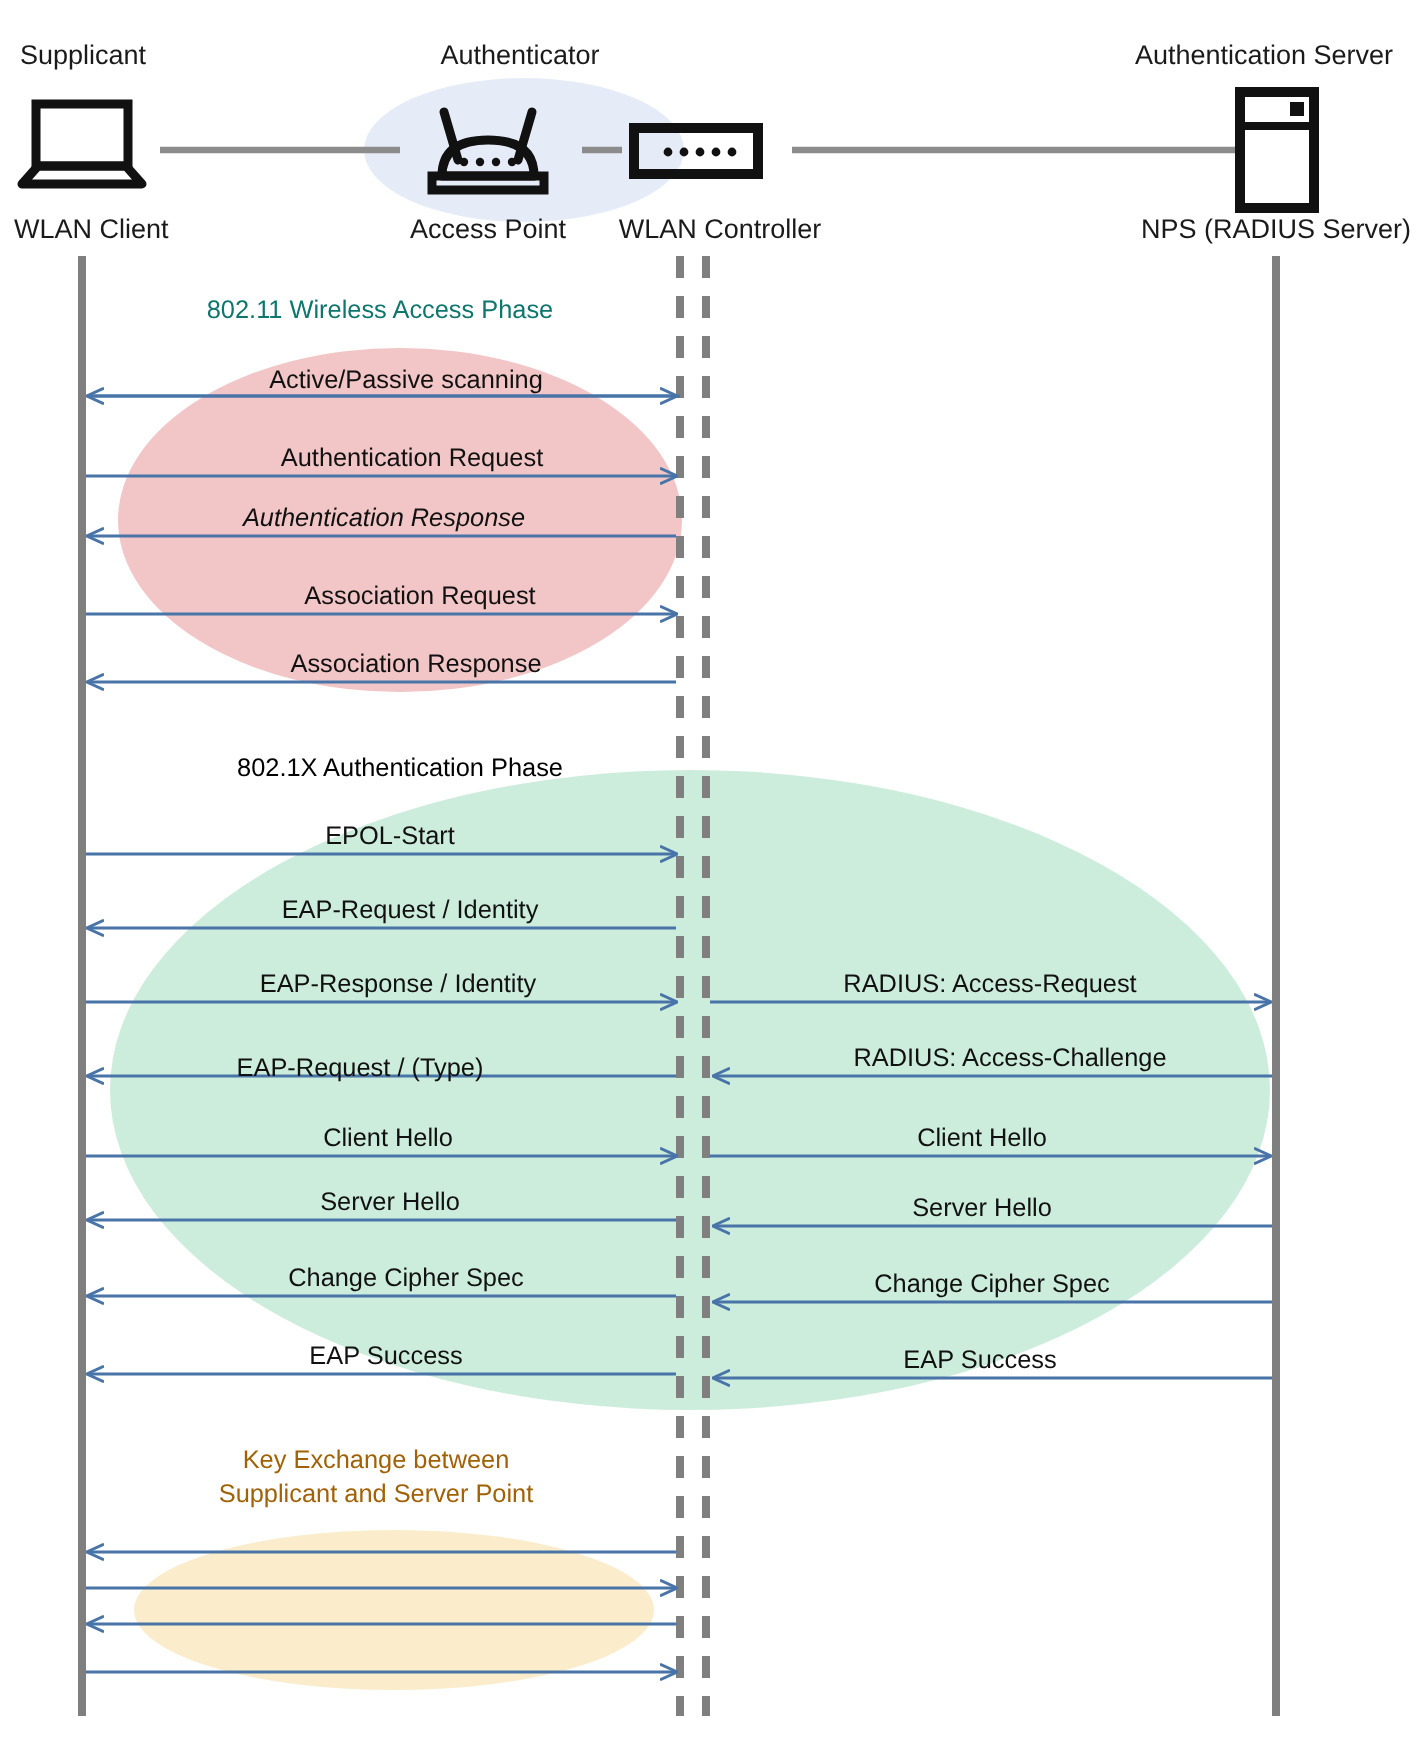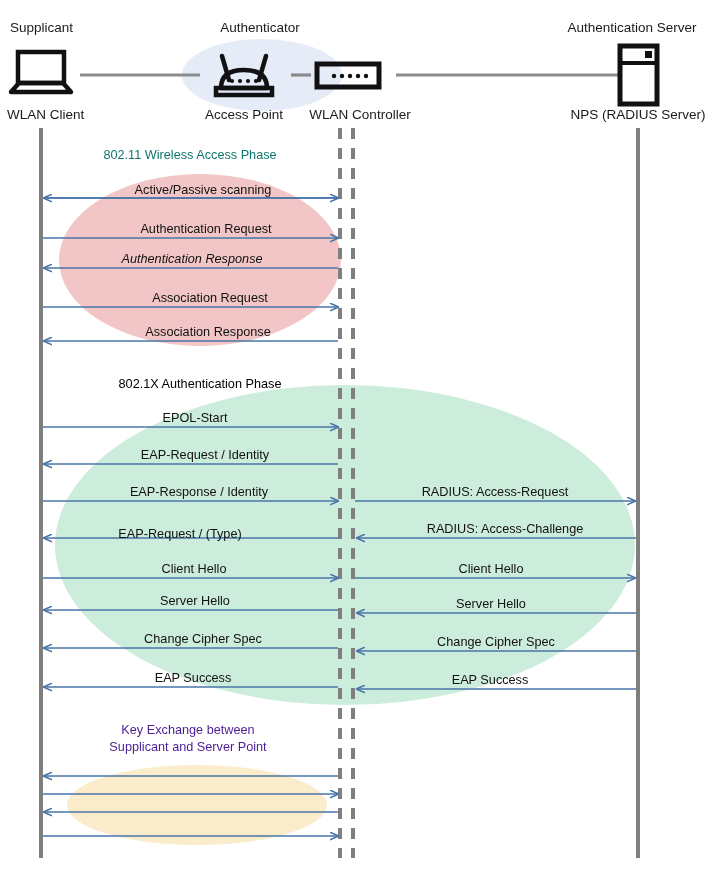--- a/index.html
+++ b/index.html
@@ -42,21 +42,21 @@
   .phase-label {
     position: absolute;
     font-size: 12.7px;
     white-space: nowrap;
     text-align: center;
     transform: translateX(-50%);
     line-height: 17px;
   }
   .phase-80211 { color: #0f766e; }
   .phase-8021x { color: #000000; }
-  .phase-key   { color: #4c1d95; }
+  .phase-key   { color: #a16207; }
 </style>
 </head>
 <body>
 
 <div id="diagram-root">
 
   <svg id="diagram-svg" viewBox="0 0 713 875" xmlns="http://www.w3.org/2000/svg">
 
     <defs>
       <marker id="arrR" markerWidth="9" markerHeight="9" refX="8" refY="4.5" orient="auto" markerUnits="userSpaceOnUse">

